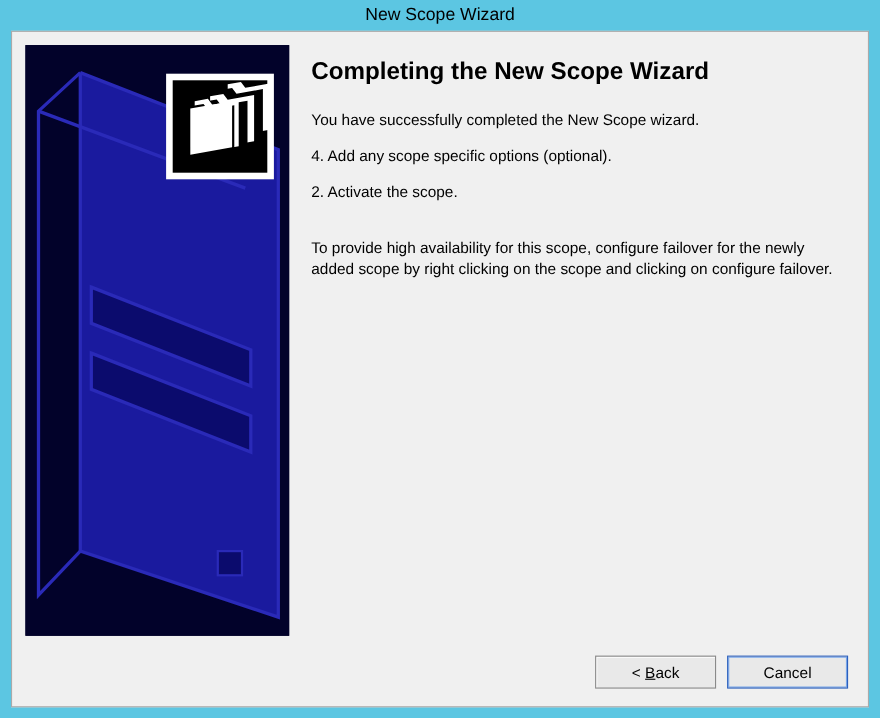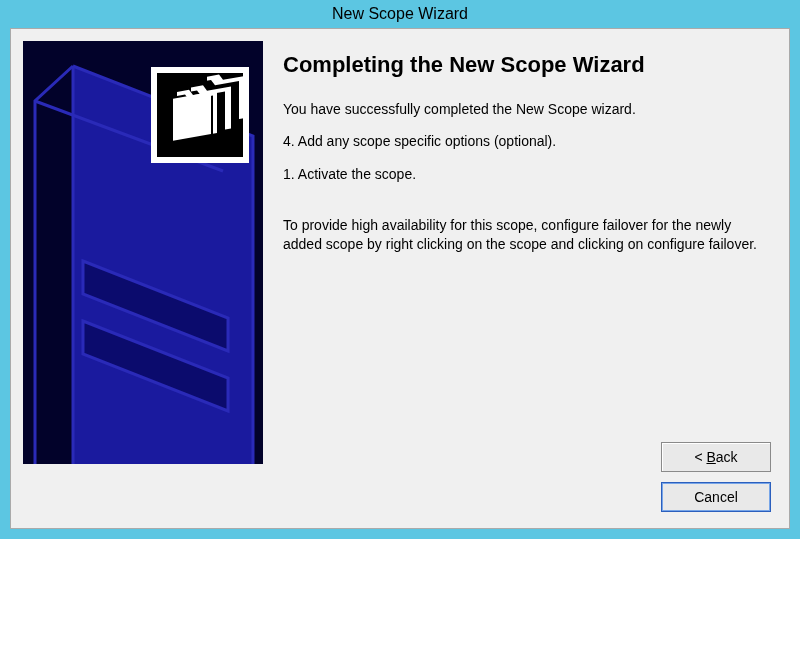--- a/index.html
+++ b/index.html
@@ -3,21 +3,21 @@
 <meta charset="utf-8">
 <style>
   html, body {
     margin: 0;
     padding: 0;
     font-family: "Segoe UI", Tahoma, sans-serif;
     background: #fff;
   }
   .outer {
     width: 800px;
-    height: 539px;
+    height: 653px;
     box-sizing: border-box;
     background: #5cc6e2;
     padding: 0;
     position: relative;
   }
   .titlebar {
     height: 28px;
     line-height: 28px;
     text-align: center;
     font-size: 16px;
@@ -72,21 +72,20 @@
     position: absolute;
     right: 18px;
     bottom: 16px;
     display: flex;
     gap: 18px;
     align-items: center;
   }
   .nav-group {
     display: flex;
     gap: 10px;
-    flex-direction: column;
   }
   button.wiz {
     width: 110px;
     height: 30px;
     font-family: "Segoe UI", Tahoma, sans-serif;
     font-size: 14px;
     background: #e9e9e9;
     border: 1px solid #8a8a8a;
     box-shadow: inset 1px 1px 0 #fff;
     cursor: pointer;
@@ -136,21 +135,21 @@
         </svg>
       </div>
 
       <div class="main">
         <h1>Completing the New Scope Wizard</h1>
 
         <p>You have successfully completed the New Scope wizard.</p>
 
 
         <p>4. Add any scope specific options (optional).</p>
-        <p>1. Activate the scope.</p>
+        <p>2. Activate the scope.</p>
 
         <div class="spacer-md"></div>
 
         <p>To provide high availability for this scope, configure failover for the newly added scope by right clicking on the scope and clicking on configure failover.</p>
 
       </div>
     </div>
 
     <div class="button-row">
       <div class="nav-group">

